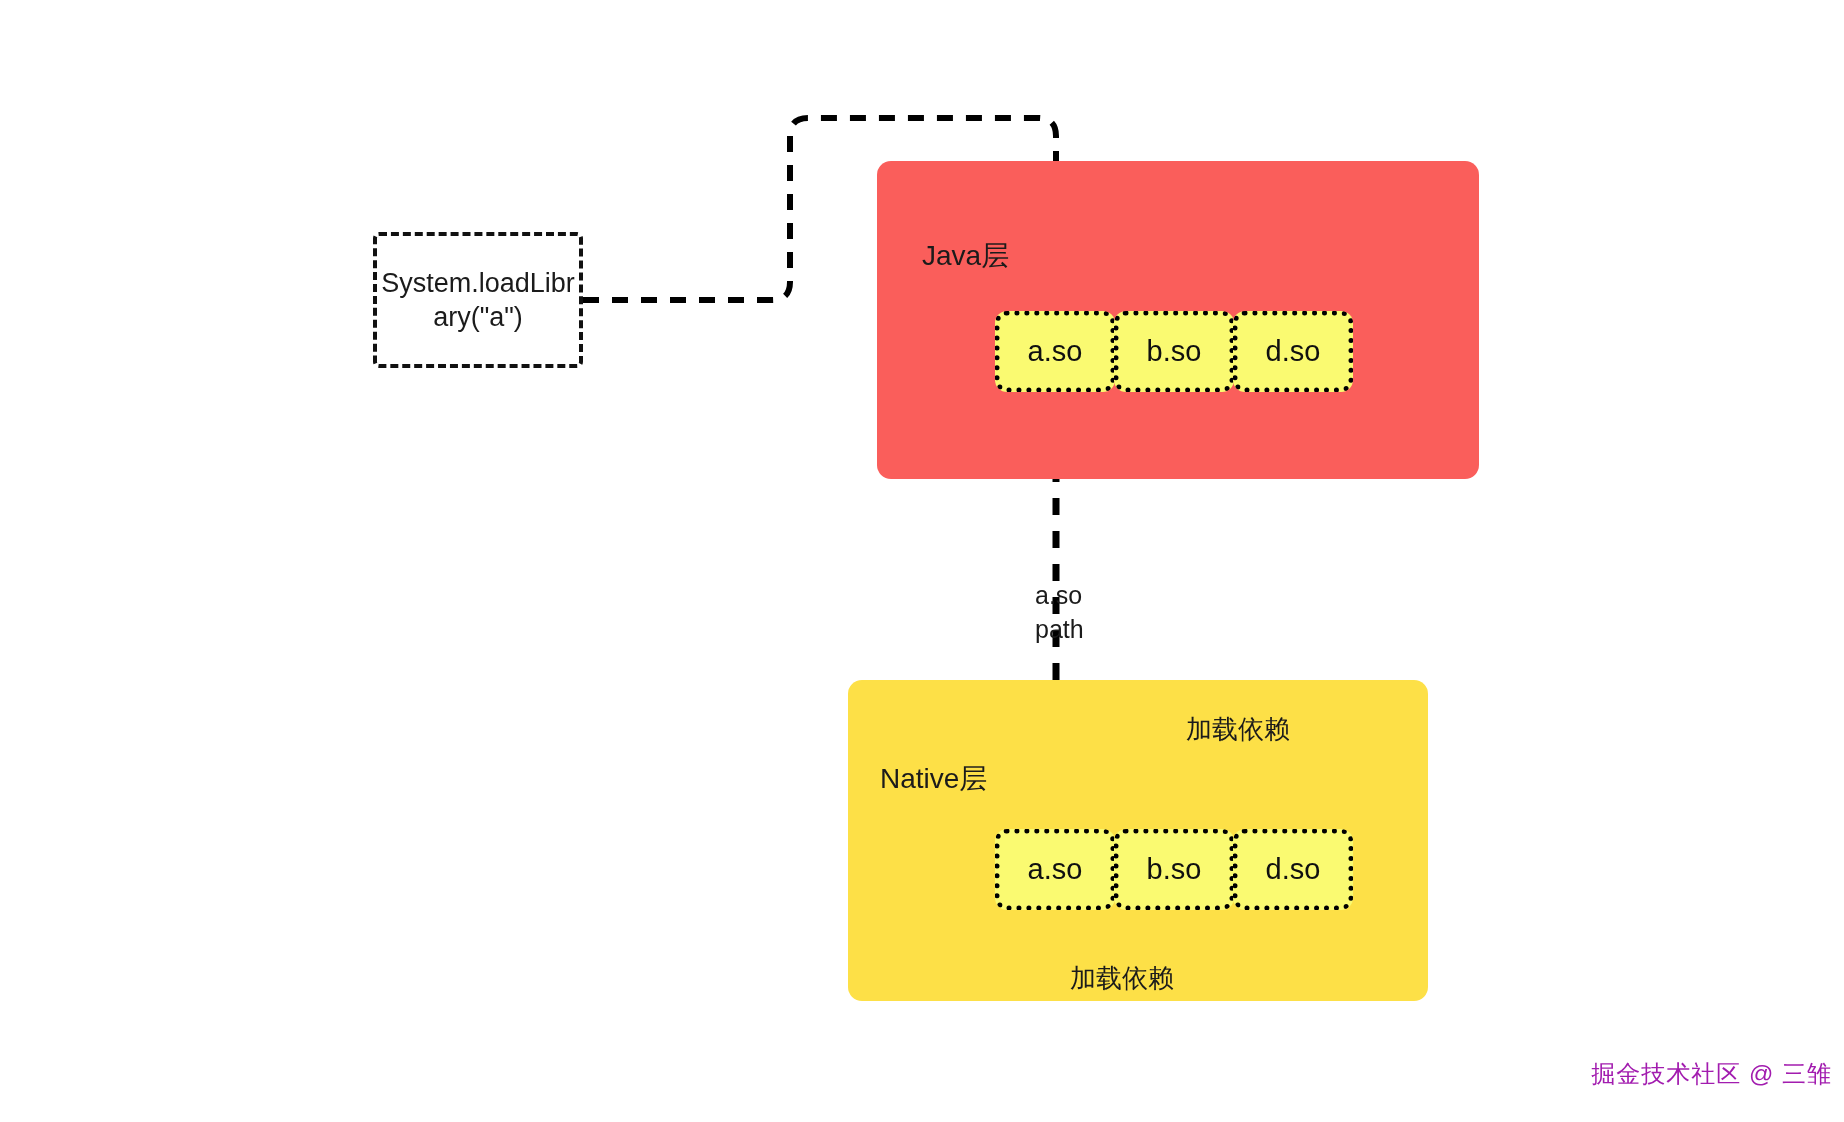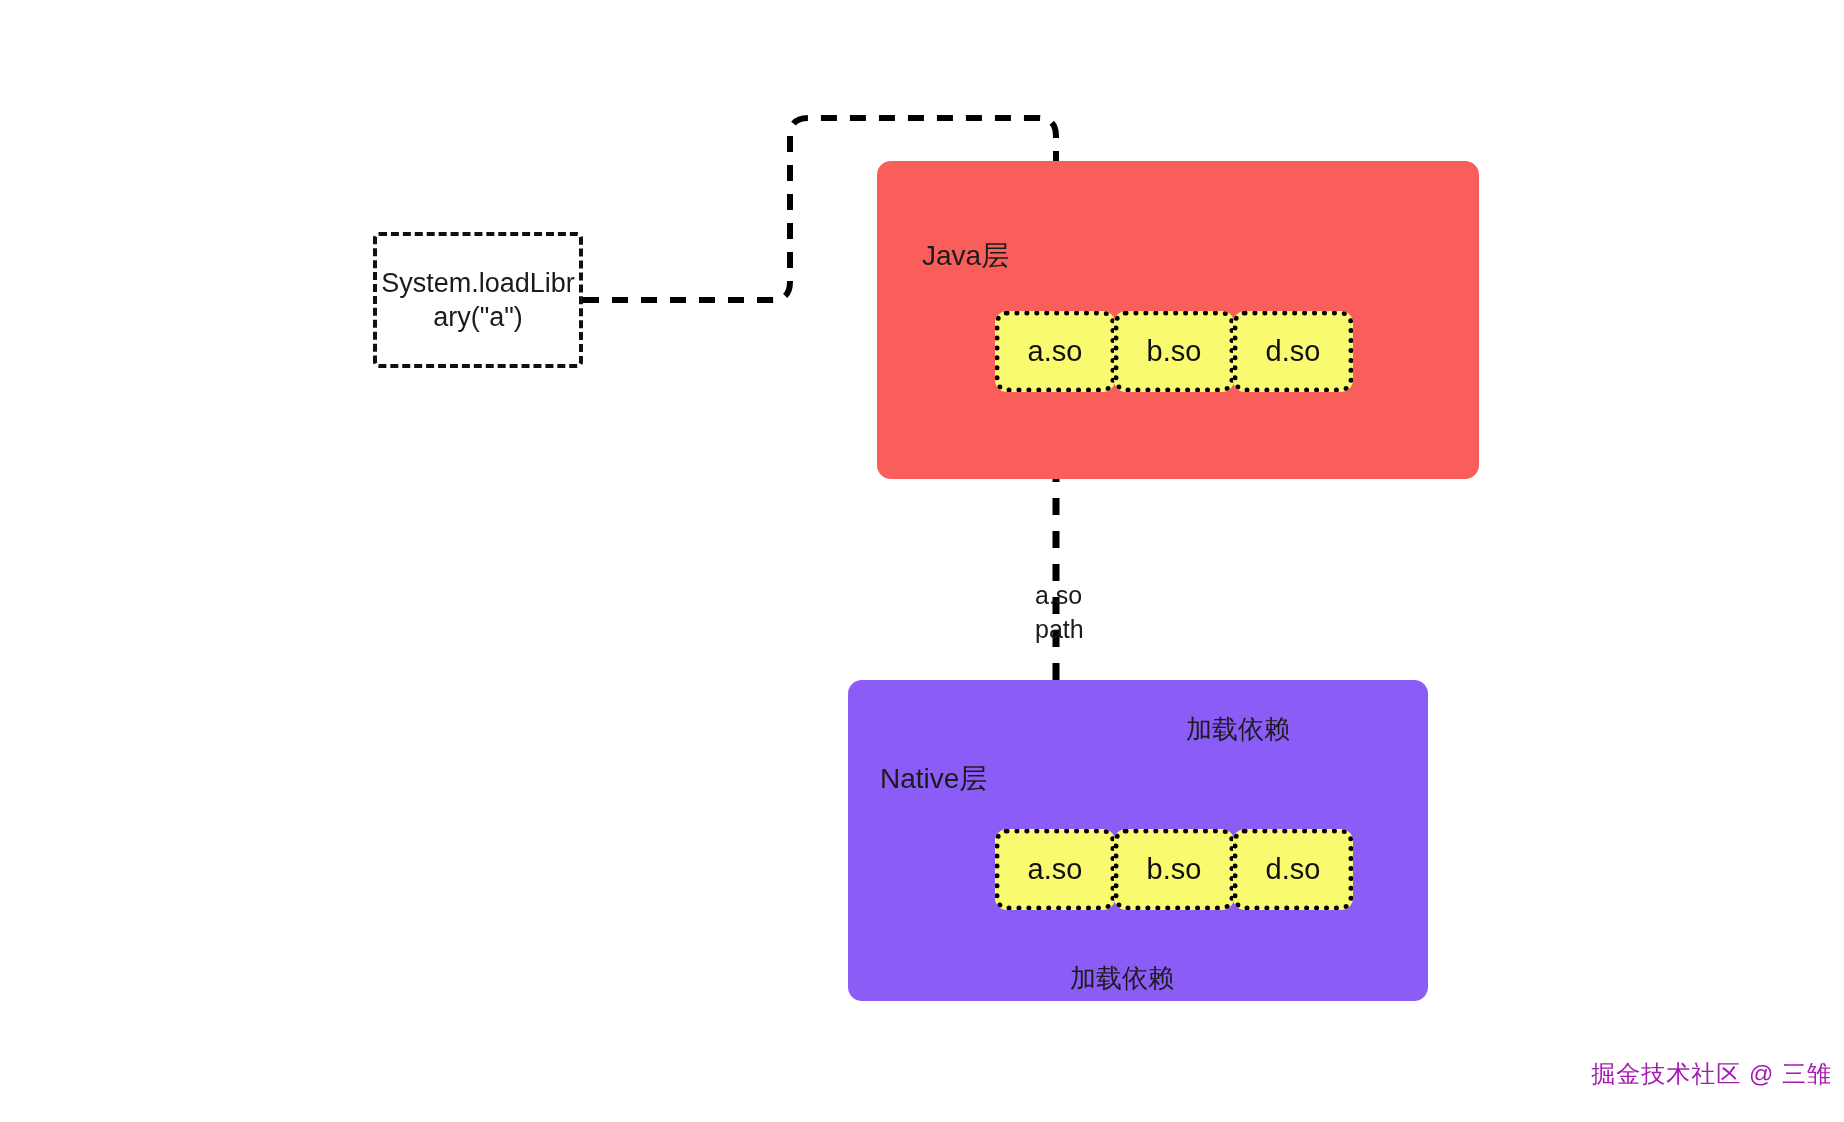--- a/index.html
+++ b/index.html
@@ -62,21 +62,21 @@
     width: 602px;
     height: 318px;
     background: #fa5e5b;
     margin-left: 44px;
   }
   .layer-native {
     left: 848px;
     top: 680px;
     width: 580px;
     height: 321px;
-    background: #8b5cf6;
+    background: #fde047;
   }
   .layer-title {
     position: absolute;
     font-size: 28px;
     color: #1b1b1b;
     white-space: nowrap;
   }
   .layer-java .layer-title {
     left: 45px;
     top: 76px;

